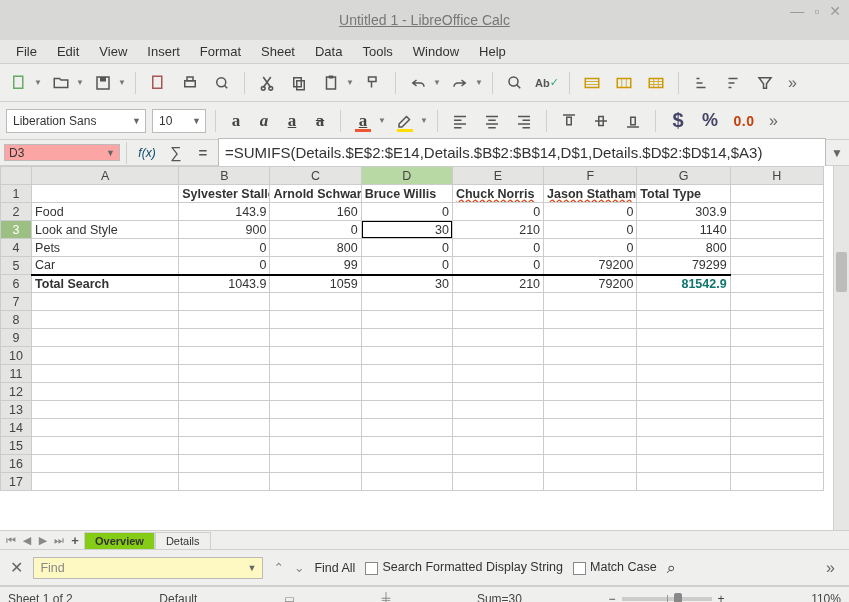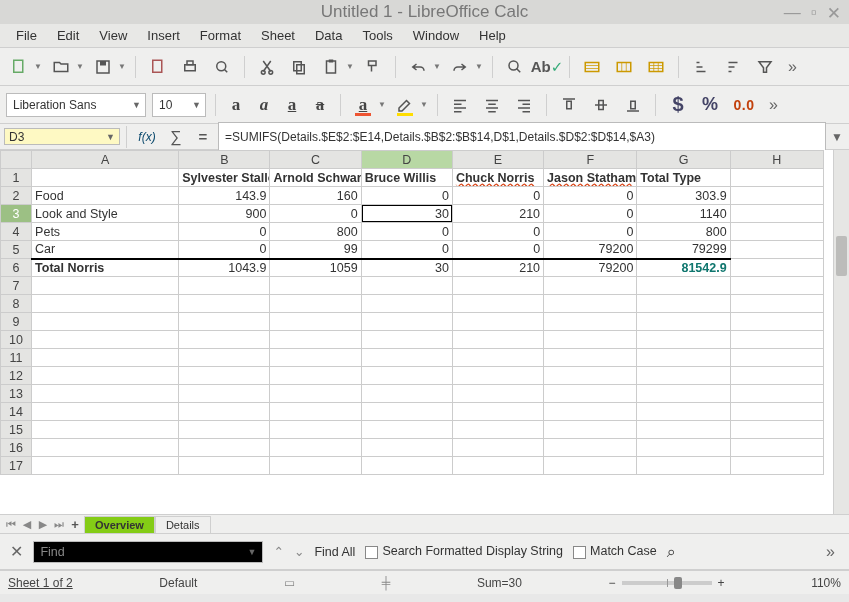--- a/index.html
+++ b/index.html
@@ -1,39 +1,39 @@
 <!DOCTYPE html>
 <html><head>
 <meta charset="utf-8">
 <style>
   * { box-sizing: border-box; margin: 0; padding: 0; font-family: "Liberation Sans", "DejaVu Sans", Arial, sans-serif; }
   body { width: 849px; height: 602px; background: #e8e8e8; overflow: hidden; font-size: 12px; color: #333; }
-  .titlebar { height: 24px; background: #d8d8d6; display: flex; align-items: center; justify-content: center; position: relative; color: #777; font-size: 17px; }
+  .titlebar { height: 40px; background: #d8d8d6; display: flex; align-items: center; justify-content: center; position: relative; color: #777; font-size: 14px; text-decoration: underline; }
   .titlebar .winicons { position: absolute; right: 8px; top: 3px; color: #999; display: flex; gap: 10px; }
   .menubar { height: 24px; background: #e8e8e6; border-bottom: 1px solid #cfcfcf; display: flex; align-items: center; padding: 0 6px; gap: 0; }
   .menubar span { padding: 4px 10px; color: #333; font-size: 13px; cursor: default; }
   .toolbar { height: 38px; background: #efefee; border-bottom: 1px solid #cfcfcf; display: flex; align-items: center; padding: 0 6px; gap: 6px; position: relative; }
   .tbtn { width: 26px; height: 26px; display: flex; align-items: center; justify-content: center; color: #444; border-radius: 3px; position: relative; }
   .tbtn svg { width: 18px; height: 18px; }
   .dd { width: 8px; margin-left: -4px; color: #777; font-size: 8px; }
   .vsep { width: 1px; height: 22px; background: #cfcfcf; margin: 0 3px; }
   .toolbar2 { height: 38px; background: #efefee; border-bottom: 1px solid #cfcfcf; display: flex; align-items: center; padding: 0 6px; gap: 6px; }
   .combo { height: 24px; background: #fff; border: 1px solid #bbb; display: flex; align-items: center; padding: 0 4px 0 6px; font-size: 12px; gap: 4px; }
   .combo .arrow { color: #666; font-size: 9px; }
   .txt-btn { font-family: Georgia, serif; font-size: 17px; font-weight: bold; color: #444; width: 22px; text-align: center; }
   .txt-btn.i { font-style: italic; }
   .txt-btn.u { text-decoration: underline; }
   .txt-btn.s { text-decoration: line-through; }
   .color-under { position: absolute; bottom: 2px; height: 3px; width: 16px; }
   .formula-row { height: 26px; background: #efefee; border-bottom: 1px solid #cfcfcf; display: flex; align-items: center; padding: 0 4px; gap: 3px; }
-  .name-box { width: 116px; height: 17px; background: #fef9c3; border: 1px solid #bbb; display: flex; align-items: center; padding: 0 4px; justify-content: space-between; }
+  .name-box { width: 116px; height: 17px; background: #fca5a5; border: 1px solid #bbb; display: flex; align-items: center; padding: 0 4px; justify-content: space-between; }
   .fx { font-style: italic; color: #0c4a6e; width: 28px; text-align: center; }
   .sigma { width: 24px; text-align: center; font-size: 16px; color: #555; }
   .eq { width: 24px; text-align: center; font-size: 15px; color: #555; font-weight: bold; }
-  .formula-input { flex: 1; height: 30px; background: #fff; border: 1px solid #bbb; padding: 0 6px; display: flex; align-items: center; font-size: 12px; }
+  .formula-input { flex: 1; height: 30px; background: #fff; border: 1px solid #bbb; padding: 0 6px; display: flex; align-items: center; font-size: 15px; }
   .sheet-area { position: relative; height: 364px; display: flex; background: #fff; }
   .grid-wrap { flex: 1; position: relative; overflow: hidden; }
   table.grid { border-collapse: collapse; table-layout: fixed; width: 824px; }
   table.grid th, table.grid td { border: 1px solid #ccc; height: 18px; font-size: 12.5px; padding: 0 3px; overflow: hidden; white-space: nowrap; }
   table.grid th { background: #e4e4e2; font-weight: normal; color: #444; text-align: center; }
   th.rowh { width: 30px; }
   th.rowh.sel { background: #9cc084; color: #fff; }
   th.colh.sel { background: #b8d8a4; }
   th.corner { width: 30px; background: #e4e4e2; }
   td { background: #fff; text-align: right; }
@@ -47,21 +47,21 @@
   td.thick-t { border-top: 2px solid #000 !important; }
   .vscroll { width: 16px; background: #e6e6e4; border-left: 1px solid #cfcfcf; position: relative; }
   .vscroll .thumb { position: absolute; top: 86px; left: 2px; width: 11px; height: 40px; background: #bcbcba; border-radius: 2px; }
   .tab-row { height: 20px; background: #efefee; border-top: 1px solid #cfcfcf; border-bottom: 1px solid #cfcfcf; display: flex; align-items: center; padding: 0 4px; gap: 2px; font-size: 11px; }
   .tab-row .navbtn { width: 14px; text-align: center; color: #888; }
   .tab-row .plus { width: 14px; text-align: center; color: #555; font-weight: bold; font-size: 13px; }
   .tab { padding: 2px 10px; border: 1px solid #cfcfcf; border-bottom: none; background: #efefee; margin-top: 1px; }
   .tab.active { background: #84cc16; font-weight: bold; }
   .findbar { height: 36px; background: #efefee; border-bottom: 1px solid #cfcfcf; display: flex; align-items: center; padding: 0 10px; gap: 10px; font-size: 12.5px; }
   .close-x { font-size: 16px; color: #666; font-weight: bold; }
-  .findbox { width: 230px; height: 22px; background: #000000; border: 1px solid #bbb; padding: 0 6px; color: #888; display: flex; align-items: center; justify-content: space-between; }
+  .findbox { width: 230px; height: 22px; background: #fef9c3; border: 1px solid #bbb; padding: 0 6px; color: #888; display: flex; align-items: center; justify-content: space-between; }
   .chk { width: 13px; height: 13px; border: 1px solid #888; background: #fff; display: inline-block; vertical-align: middle; margin-right: 4px; }
   .statusbar { height: 24px; background: #efefee; border-top: 1px solid #cfcfcf; display: flex; align-items: center; padding: 0 8px; font-size: 12px; color: #444; justify-content: space-between; }
   .status-seg { display: flex; gap: 20px; align-items: center; text-decoration: underline; }
   .zoom-slider { display: flex; align-items: center; gap: 6px; }
   .zline { width: 90px; height: 4px; background: #ccc; position: relative; }
   .zline .tick { position: absolute; width: 1px; height: 8px; background: #999; top: -2px; left: 45px; }
   .zline .knob { position: absolute; width: 8px; height: 12px; background: #888; top: -4px; left: 52px; border-radius: 2px; }
   .spacer { flex: 1; }
   .more { font-size: 16px; color: #666; padding: 0 4px; }
   .tool-num { font-weight: bold; color: #c2410c; letter-spacing: 0.5px; }
@@ -168,21 +168,21 @@
       </svg>
     </div>
     <span class="dd">▼</span>
   <div class="vsep"></div>
   <div class="tbtn">
       <svg viewBox="0 0 24 24">
         <circle cx="10" cy="10" r="6" fill="none" stroke="#555" stroke-width="2"></circle>
         <path d="M14 14l5 5" stroke="#555" stroke-width="2"></path>
       </svg>
     </div>
-  <div class="tbtn" style="font-size:15px;font-weight:bold;color:#555;">Ab<span style="color:#3a7;">✓</span></div>
+  <div class="tbtn" style="font-size:11px;font-weight:bold;color:#555;">Ab<span style="color:#3a7;">✓</span></div>
   <div class="vsep"></div>
   <div class="tbtn">
       <svg viewBox="0 0 24 24">
         <rect x="3" y="6" width="18" height="12" fill="none" stroke="#c90" stroke-width="2"></rect>
         <path d="M3 10h18M3 14h18" stroke="#c90" stroke-width="1"></path>
       </svg>
     </div>
   <div class="tbtn">
       <svg viewBox="0 0 24 24">
         <rect x="3" y="6" width="18" height="12" fill="none" stroke="#c90" stroke-width="2"></rect>
@@ -378,21 +378,21 @@
             <td class="">0</td>
             <td class="">99</td>
             <td class="">0</td>
             <td class="">0</td>
             <td class="">79200</td>
             <td class="">79299</td>
             <td class=""></td>
           </tr>
           <tr>
             <th class="rowh">6</th>
-            <td class="ltxt bold thick-t">Total Norris</td>
+            <td class="ltxt bold thick-t">Total Search</td>
             <td class="thick-t">1043.9</td>
             <td class="thick-t">1059</td>
             <td class="thick-t">30</td>
             <td class="thick-t">210</td>
             <td class="thick-t">79200</td>
             <td class="bold red thick-t">81542.9</td>
             <td class=""></td>
           </tr>
           <tr>
             <th class="rowh">7</th>

